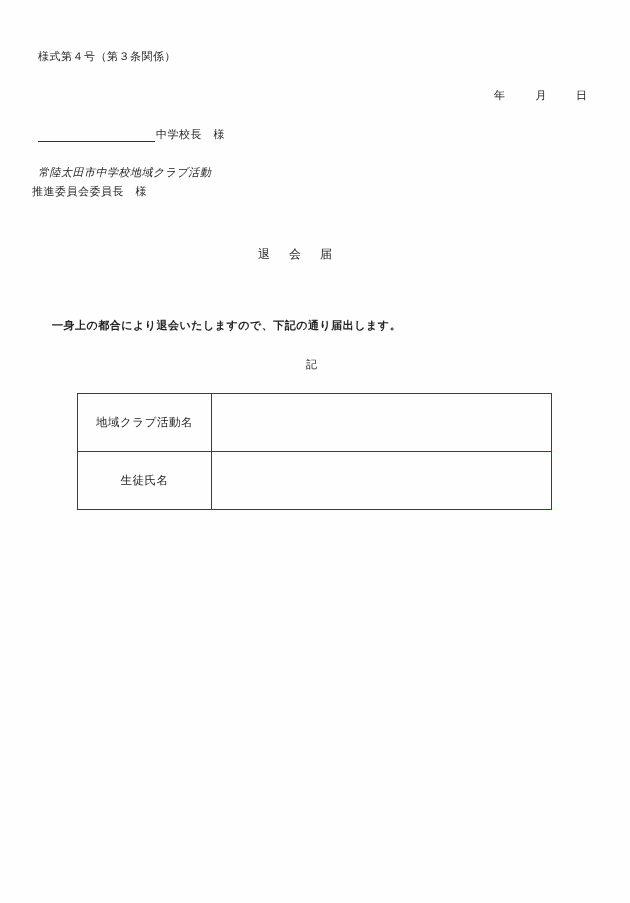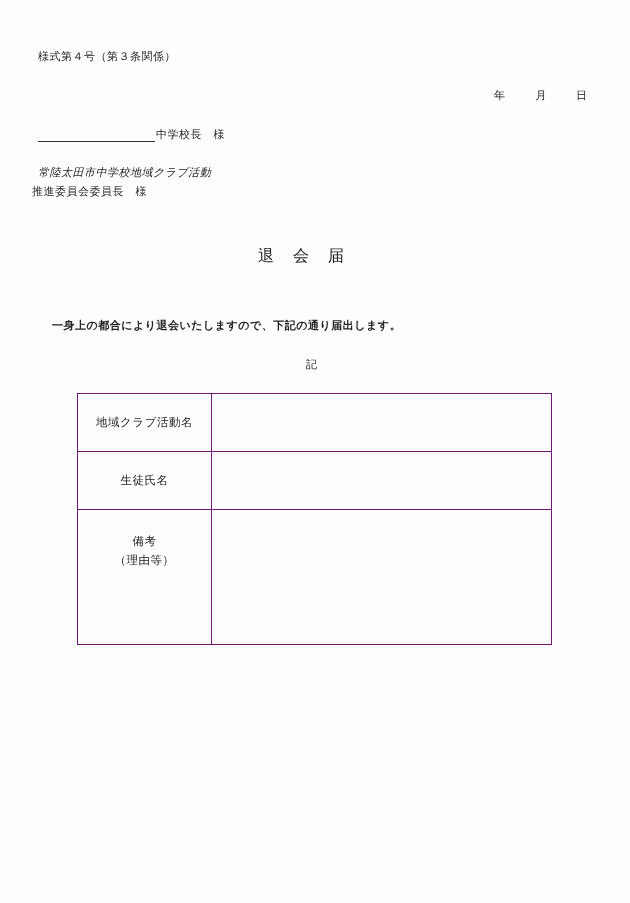--- a/index.html
+++ b/index.html
@@ -7,21 +7,21 @@
     font-family: "DejaVu Serif", "Liberation Serif", serif; color:#222; }
   .abs { position:absolute; white-space:nowrap; }
   .t12 { font-size:11px; letter-spacing:0.5px; }
   #form-no { left:38px; top:49px; }
   #date { left:494px; top:88px; }
   #date span { display:inline-block; }
   #principal { left:38px; top:127px;font-family:Liberation Serif, serif; }
   #principal .line { display:inline-block; width:117px; border-bottom:1px solid #333; height:12px; vertical-align:bottom; margin-right:1px; }
   #addressee1 { left:38px; top:165px;font-style:italic; }
   #addressee2 { left:32px; top:184px; }
-  #title { left:258px; top:246px; font-size:16px; letter-spacing:19px; }
+  #title { left:258px; top:246px; font-size:12px; letter-spacing:19px; }
   #body-text { left:52px; top:318px;font-weight:bold; }
   #ki { left:306px; top:357px; }
   table { position:absolute; left:77px; top:393px; border-collapse:collapse; }
   td { border:1px solid #701a75; padding:0; font-size:11.5px; letter-spacing:0.5px; }
   td.label { width:133px; text-align:center; vertical-align:middle; }
   td.value { width:339px; }
   tr.r { height:58px; }
   tr.remarks { height:135px; }
   tr.remarks td.label { vertical-align:top; padding-top:22px; line-height:19px; }
 </style>
@@ -51,18 +51,14 @@
 <table>
   <tbody>
       <tr class="r">
     <td class="label">地域クラブ活動名</td>
     <td class="value"></td>
   </tr>
   <tr class="r">
     <td class="label">生徒氏名</td>
     <td class="value"></td>
   </tr>
-  <tr class="remarks">
-    <td class="label"><span>備考</span><br><span>（理由等）</span></td>
-    <td class="value"></td>
-  </tr>
 </tbody>
   </table>
 
 </body></html>

